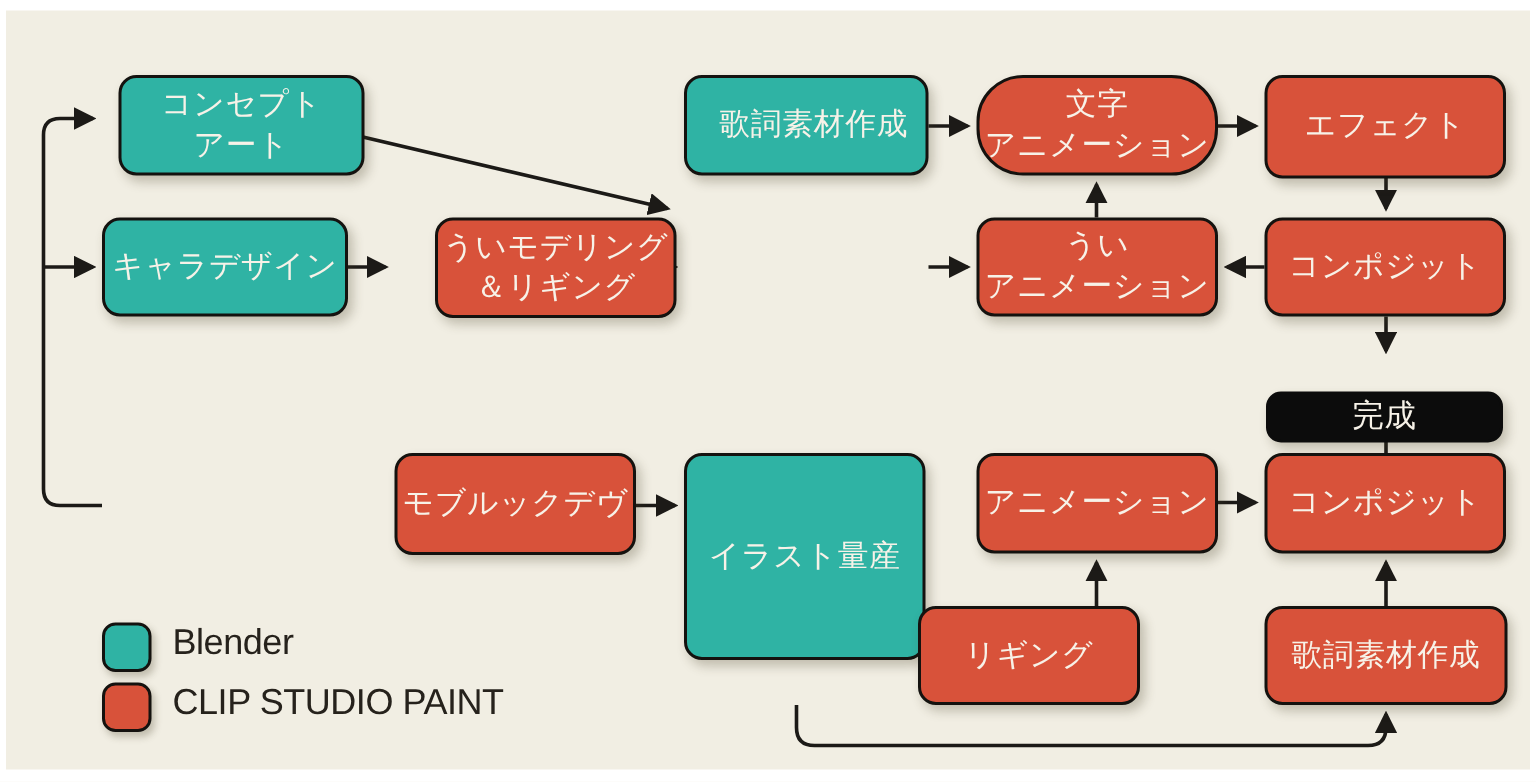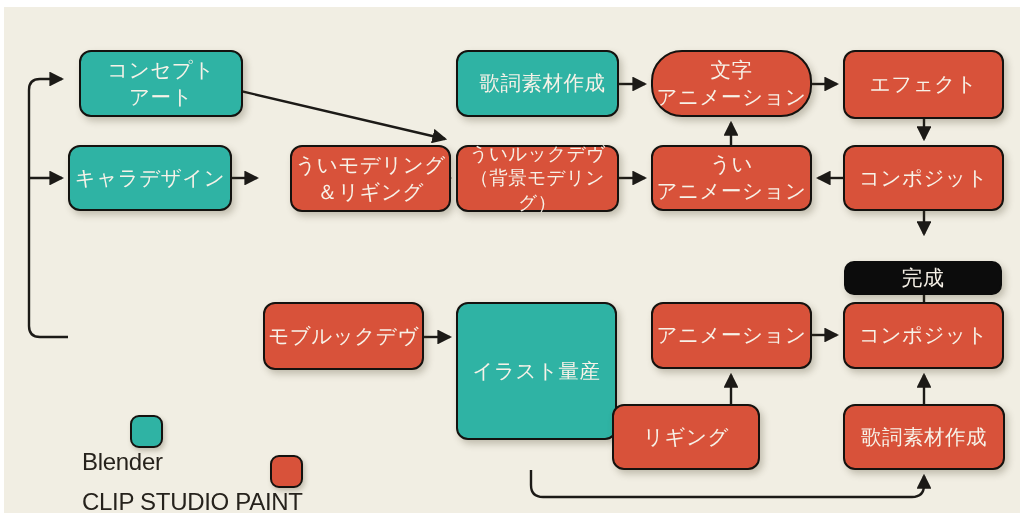--- a/index.html
+++ b/index.html
@@ -18,21 +18,21 @@
     color:#f7f2e8;font-size:20.5px;line-height:1.3;font-weight:500;
     white-space:pre-line;box-sizing:border-box;
     box-shadow:3px 4px 7px rgba(70,60,35,0.28);
     letter-spacing:0.5px;
   }
   .teal{background:#2fb3a4;}
   .orange{background:#d8523a;}
   .black{background:#0c0c0c;border-color:#0c0c0c;margin-top:21px;}
   .small{font-size:18.5px;}
   .kansei{border-radius:10px;font-size:21px;}
-  .legend-row{position:absolute;display:flex;align-items:flex-end;flex-direction:column;}
+  .legend-row{position:absolute;display:flex;align-items:flex-start;}
   .legend-swatch{
     width:33px;height:33px;border:2px solid #14120f;border-radius:9px;
     box-sizing:border-box;box-shadow:2px 3px 5px rgba(70,60,35,0.28);
     flex:0 0 auto;
   }
   .legend-label{
     margin-left:14px;color:#26221c;font-size:24px;font-weight:500;
     letter-spacing:-0.3px;white-space:nowrap;
   }
 </style>
@@ -73,22 +73,20 @@
 
     <div class="node teal" style="left:64px;top:43px;width:164px;height:67px;margin-left:11px;">コンセプト
 アート</div>
     <div class="node teal" style="left:64px;top:138px;width:164px;height:66px;">キャラデザイン</div>
 
     <div class="node orange" style="left:259px;top:138px;width:161px;height:67px;margin-left:27px;">ういモデリング
 ＆リギング</div>
     <div class="node orange" style="left:259px;top:295px;width:161px;height:68px;">モブルックデヴ</div>
 
     <div class="node teal" style="left:452px;top:43px;width:163px;height:67px;padding-left:10px;">歌詞素材作成</div>
-    <div class="node orange small" style="left:452px;top:138px;width:163px;height:67px;">ういルックデヴ
-（背景モデリング）</div>
     <div class="node teal" style="left:452px;top:295px;width:161px;height:138px;">イラスト量産</div>
 
     <div class="node orange" style="left:647px;top:43px;width:161px;height:67px;border-radius:31px;">文字
 アニメーション</div>
     <div class="node orange" style="left:647px;top:138px;width:161px;height:66px;">うい
 アニメーション</div>
     <div class="node orange" style="left:647px;top:295px;width:161px;height:67px;">アニメーション</div>
     <div class="node orange" style="left:608px;top:397px;width:148px;height:66px;">リギング</div>
 
     <div class="node orange" style="left:839px;top:43px;width:161px;height:69px;">エフェクト</div>

